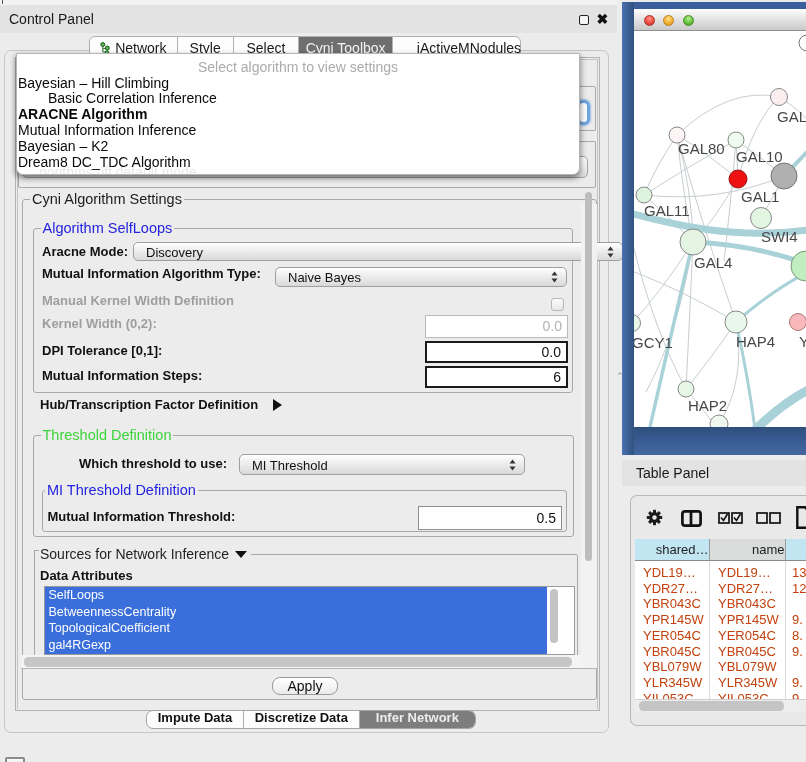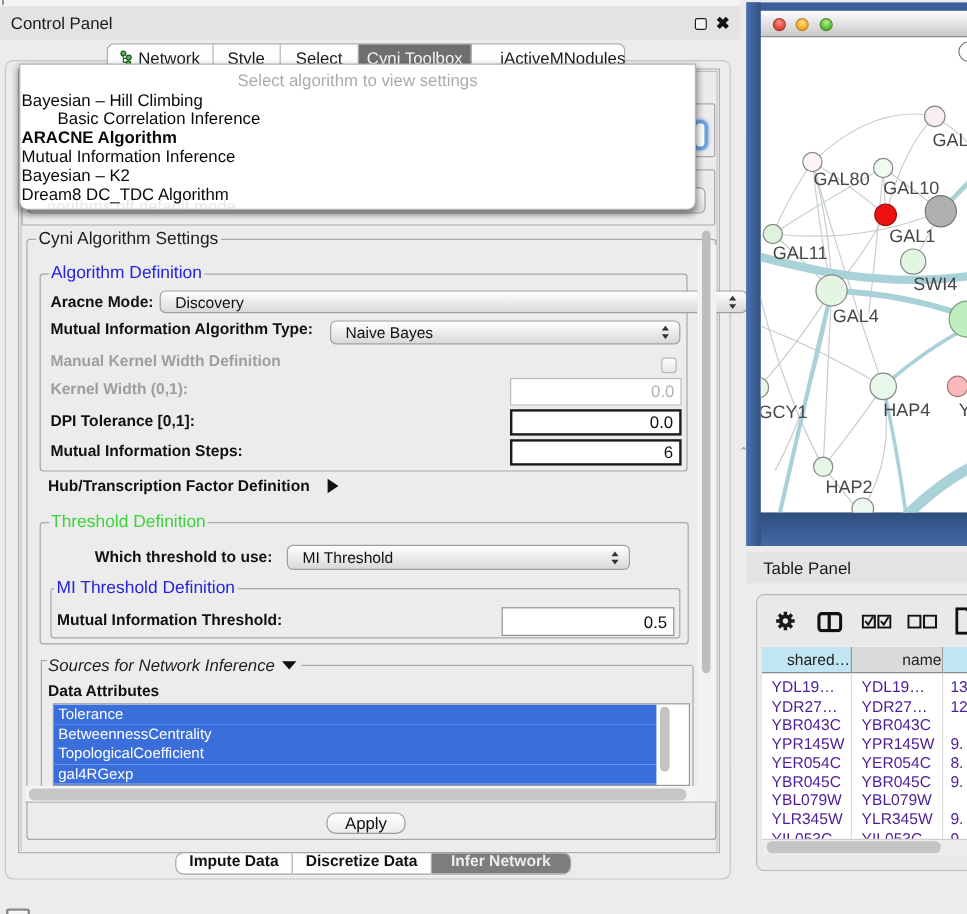--- a/index.html
+++ b/index.html
@@ -64,21 +64,21 @@
 #nettitle { left:634px; top:9px; width:172px; height:22px; background:linear-gradient(180deg,#fdfdfd,#c9c9c9); border-bottom:1px solid #8e8e8e; }
 .tl { position:absolute; top:15px; width:11px; height:11px; border-radius:50%; }
 #netcanvas { left:634px; top:31px; width:172px; height:396px; background:#fff; }
 
 #tptitle { left:622px; top:460px; width:184px; height:26px; background:#e3e3e3; }
 #tptitle .t { position:absolute; left:14px; top:5px; font-size:14px; color:#1a1a1a; }
 #tpwin { left:630px; top:495px; width:177px; height:231px; background:#e9e9e9; border:1px solid #b9b9b9; border-right:none; border-radius:7px 0 0 7px; }
 #tbl { left:635px; top:539px; width:171px; height:173px; background:#fff; overflow:hidden; }
 .hc { position:absolute; top:0; height:22px; border-right:1px solid #9a9a9a; border-bottom:1px solid #8a8a8a; font-size:13px; color:#222; text-align:right; line-height:22px; }
 .colsep { position:absolute; top:22px; width:1px; height:151px; background:#dcdcdc; }
-.tr { position:absolute; font-size:13px; color:#4c1d95; white-space:nowrap; }
+.tr { position:absolute; font-size:13px; color:#c2410c; white-space:nowrap; }
 #tbhs { left:635px; top:699px; width:171px; height:13px; background:#ededed; border-top:1px solid #cfcfcf; }
 
 #mini { left:5px; top:757px; width:20px; height:10px; border:2px solid #8a8a8a; border-radius:2px; background:linear-gradient(180deg,#fbfbfb,#e8e8e8); }
 .nlab { font-size:15px; fill:#474747; }
 </style>
 </head>
 <body>
 <div id="topstrip" class="abs"></div>
 <div class="abs" style="left:2px;top:0;width:1px;height:4px;background:#555;"></div>
 <div id="cptitle" class="abs">
@@ -109,41 +109,41 @@
   <div class="tab" style="width:66px;">Select</div>
   <div class="tab sel" style="width:94px;">Cyni Toolbox</div>
   <div class="tab" style="width:127px;">jActiveMNodules</div>
 </div>
 
 <div class="tbx" style="left:22px;top:199px;width:575px;height:501px;">
     <span>Cyni Algorithm Settings</span>
   </div>
 
 <div class="tbx blue" style="left:32.5px;top:228px;width:540px;height:165px;">
-    <span>Algorithm Definition</span>
+    <span>Algorithm SelfLoops</span>
   </div>
 <div class="lb" style="left:42px;top:244px;">Aracne Mode:</div>
 <div class="combo" style="left:133px;top:242px;width:490px;height:19px;">
     <span class="cv">Discovery</span>
     <svg width="9" height="13" viewBox="0 0 9 13">
       <path d="M4.5 1 L7.5 5 L1.5 5 Z" fill="#333"></path>
       <path d="M4.5 12 L7.5 8 L1.5 8 Z" fill="#333"></path>
     </svg>
   </div>
 <div class="lb" style="left:42px;top:266px;text-align:center;">Mutual Information Algorithm Type:</div>
 <div class="combo" style="left:275px;top:267px;width:292px;height:20px;">
     <span class="cv">Naive Bayes</span>
     <svg width="9" height="13" viewBox="0 0 9 13">
       <path d="M4.5 1 L7.5 5 L1.5 5 Z" fill="#333"></path>
       <path d="M4.5 12 L7.5 8 L1.5 8 Z" fill="#333"></path>
     </svg>
   </div>
 <div class="lb dis" style="left:42px;top:293px;">Manual Kernel Width Definition</div>
 <div id="ckb" class="abs"></div>
-<div class="lb dis" style="left:42px;top:316px;">Kernel Width (0,1):</div>
+<div class="lb dis" style="left:42px;top:316px;">Kernel Width (0,2):</div>
 <div class="inp" style="left:425px;top:315px;width:143px;height:23px;border:1px solid #bbb;color:#b2b2b2;line-height:21px;">0.0</div>
 <div class="lb" style="left:42px;top:343px;">DPI Tolerance [0,1]:</div>
 <div class="inp" style="left:425px;top:341px;width:143px;height:22px;border:2px solid #1a1a1a;line-height:18px;">0.0</div>
 <div class="lb" style="left:42px;top:368px;">Mutual Information Steps:</div>
 <div class="inp" style="left:425px;top:366px;width:143px;height:22px;border:2px solid #1a1a1a;line-height:18px;">6</div>
 
 <div class="lb" style="left:40px;top:397px;font-size:13px;">Hub/Transcription Factor Definition</div>
 <div class="abs" style="left:273px;top:399px;width:0;height:0;border-left:9px solid #111;border-top:6.5px solid transparent;border-bottom:6.5px solid transparent;"></div>
 
 <div class="tbx green" style="left:32.5px;top:435px;width:541px;height:102px;">
@@ -158,27 +158,27 @@
     </svg>
   </div>
 <div class="tbx blue" style="left:42px;top:490px;width:525px;height:42px;">
     <span style="left:2px;">MI Threshold Definition</span>
   </div>
 <div class="lb" style="left:47.5px;top:509px;">Mutual Information Threshold:</div>
 <div class="inp" style="left:418px;top:506px;width:144px;height:24px;border:1px solid #8e8e8e;line-height:22px;">0.5</div>
 
 <div class="abs" style="left:34px;top:550px;width:1px;height:105px;background:#a8a8a8;"></div>
 <div class="abs" style="left:34px;top:550px;width:5px;height:1px;background:#a8a8a8;"></div>
-<div class="lb" style="left:40px;top:546px;font-size:14px;font-weight:normal;color:#1f1f1f;font-style:italic;">Sources for Network Inference</div>
+<div class="lb" style="left:40px;top:546px;font-size:14px;font-weight:normal;color:#1f1f1f;">Sources for Network Inference</div>
 <div class="abs" style="left:235px;top:551px;width:0;height:0;border-top:7px solid #111;border-left:6.5px solid transparent;border-right:6.5px solid transparent;"></div>
 <div class="abs" style="left:251px;top:554px;width:326px;height:1px;background:#a8a8a8;"></div>
 <div class="abs" style="left:577px;top:555px;width:1px;height:100px;background:#a8a8a8;"></div>
 <div class="lb" style="left:40px;top:568px;">Data Attributes</div>
 <div id="datalist" class="abs">
-  <div class="it">Tolerance</div>
+  <div class="it">SelfLoops</div>
   <div class="it">BetweennessCentrality</div>
   <div class="it">TopologicalCoefficient</div>
   <div class="it">gal4RGexp</div>
   <div class="it">AverageShortestPathLength</div>
 </div>
 <div class="thumb" style="left:550px;top:589px;width:8px;height:54px;background:#c3c3c3;"></div>
 
 <div class="abs" style="left:581px;top:204px;width:16px;height:464px;background:#f2f2f2;"></div>
 <div class="thumb" style="left:584.5px;top:192px;width:7.5px;height:369px;"></div>
 <div class="abs" style="left:21px;top:655px;width:560px;height:13px;background:#f4f4f4;"></div>

